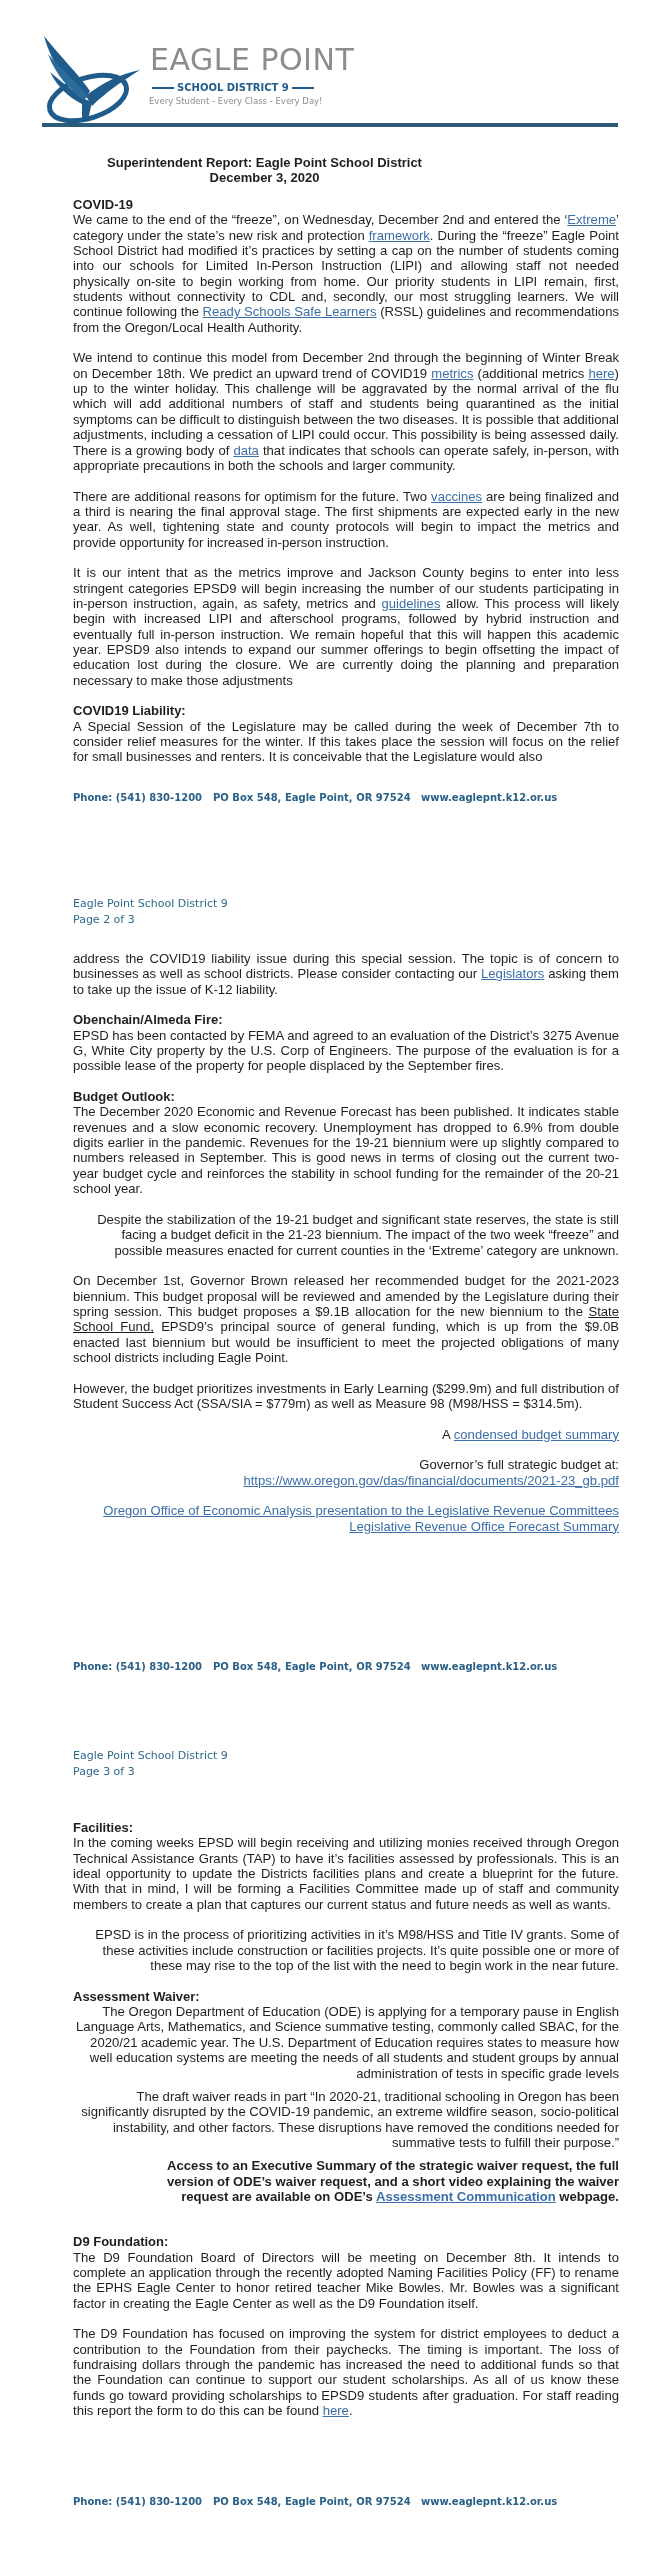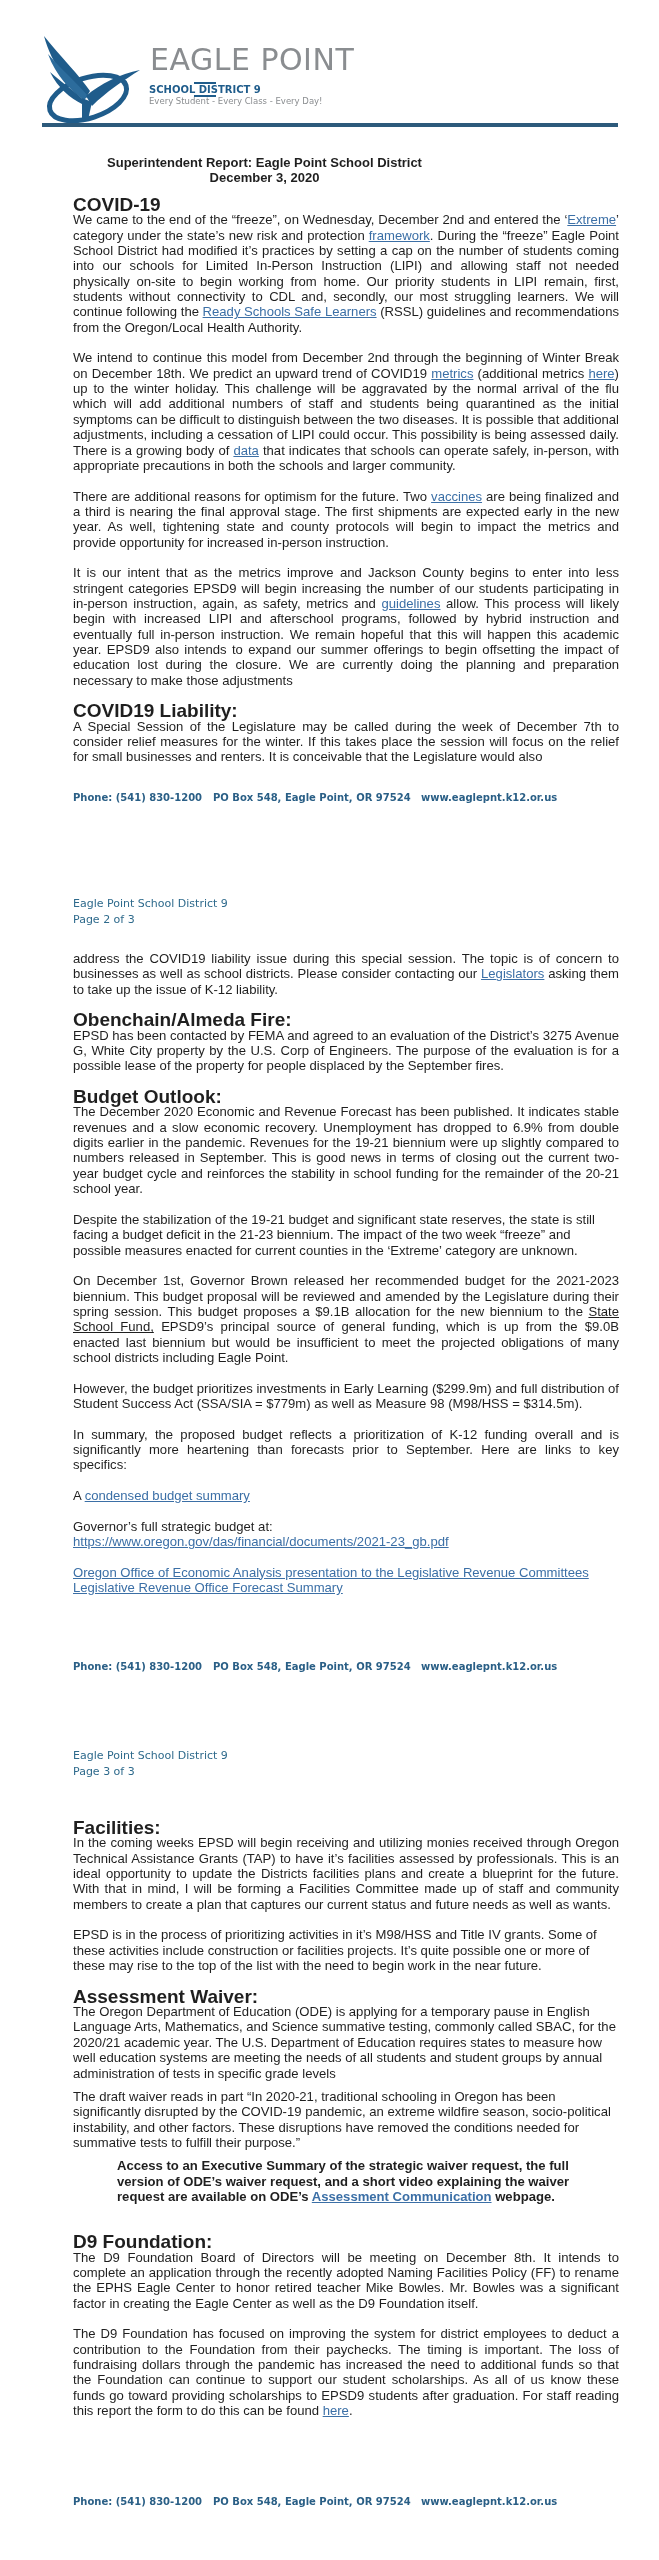--- a/index.html
+++ b/index.html
@@ -3,30 +3,30 @@
 <meta charset="utf-8">
 <style>
   html, body { margin: 0; padding: 0; background: #ffffff; }
   body { width: 659px; height: 2560px; position: relative; overflow: hidden;
          font-family: "Liberation Sans", sans-serif; color: #1f1f1f; }
   .abs { position: absolute; }
   .logo { left: 40px; top: 36px; width: 300px; height: 100px; }
   .logo-name { position: absolute; left: 110px; top: 6px; font-size: 30px; color: #8a8d90;
                letter-spacing: 0.5px; white-space: nowrap; font-family: "DejaVu Sans", sans-serif; font-weight: normal; }
   .logo-sub { position: absolute; left: 109px; top: 46px; font-size: 10px; font-weight: bold; color: #1f5c8b;
-              white-space: nowrap; display: flex; align-items: center; font-family: "DejaVu Sans", sans-serif; flex-direction: column; }
+              white-space: nowrap; display: flex; align-items: center; font-family: "DejaVu Sans", sans-serif; }
   .logo-sub .dash { display: inline-block; width: 22px; height: 2px; background: #1f5c8b; margin: 0 3px; }
   .logo-tag { position: absolute; left: 109px; top: 60px; font-size: 8.5px; color: #8a8d90; white-space: nowrap;
               font-family: "DejaVu Sans", sans-serif; }
   .rule { left: 42px; top: 123px; width: 576px; height: 4px; background: #2d5a7b; }
   .title { left: 0; width: 529px; text-align: center; font-weight: bold; font-size: 13px; line-height: 15px; }
   .content { left: 73px; width: 546px; font-size: 13.1px; line-height: 15.35px; }
   .content p { margin: 0 0 15.35px 0; text-align: justify; }
-  .content p.left { text-align: left; }
-  .content h3 { margin: 0; font-size: 19px; line-height: 15.35px; font-weight: bold; }
+  .content p.left { text-align: right; }
+  .content h3 { margin: 0; font-size: 13px; line-height: 15.35px; font-weight: bold; }
   a { color: #3b6fa6; text-decoration: underline; }
   .u { text-decoration: underline; }
   .footer { left: 73px; width: 546px; font-size: 10px; font-weight: bold; color: #2a5f86; white-space: nowrap;
             font-family: "DejaVu Sans", sans-serif; }
   .footer span { display: inline-block; }
   .footer .f1 { width: 140px; }
   .footer .f2 { width: 208px; }
   .page-head { left: 73px; font-size: 11px; line-height: 16px; color: #2e6a8c; font-family: "DejaVu Sans", sans-serif; }
 </style>
 </head>
@@ -88,21 +88,20 @@
   </p>
   <h3>Obenchain/Almeda Fire:</h3>
   <p>EPSD has been contacted by FEMA and agreed to an evaluation of the District’s 3275 Avenue G, White City property by the U.S. Corp of Engineers. The purpose of the evaluation is for a possible lease of the property for people displaced by the September fires.</p>
   <h3>Budget Outlook:</h3>
   <p>The December 2020 Economic and Revenue Forecast has been published. It indicates stable revenues and a slow economic recovery. Unemployment has dropped to 6.9% from double digits earlier in the pandemic. Revenues for the 19-21 biennium were up slightly compared to numbers released in September. This is good news in terms of closing out the current two-year budget cycle and reinforces the stability in school funding for the remainder of the 20-21 school year.</p>
   <p class="left">Despite the stabilization of the 19-21 budget and significant state reserves, the state is still facing a budget deficit in the 21-23 biennium. The impact of the two week “freeze” and possible measures enacted for current counties in the ‘Extreme’ category are unknown.</p>
   <p>
     <span>On December 1st, Governor Brown released her recommended budget for the 2021-2023 biennium. This budget proposal will be reviewed and amended by the Legislature during their spring session. This budget proposes a $9.1B allocation for the new biennium to the </span><span class="u">State School Fund,</span><span> EPSD9’s principal source of general funding, which is up from the $9.0B enacted last biennium but would be insufficient to meet the projected obligations of many school districts including Eagle Point.</span>
   </p>
   <p>However, the budget prioritizes investments in Early Learning ($299.9m) and full distribution of Student Success Act (SSA/SIA = $779m) as well as Measure 98 (M98/HSS = $314.5m).</p>
-  <p>In summary, the proposed budget reflects a prioritization of K-12 funding overall and is significantly more heartening than forecasts prior to September. Here are links to key specifics:</p>
   <p class="left">
     <span>A </span><a>condensed budget summary</a>
   </p>
   <p class="left">
     <span>Governor’s full strategic budget at:</span><br>
     <a>https://www.oregon.gov/das/financial/documents/2021-23_gb.pdf</a>
   </p>
   <p class="left">
     <a>Oregon Office of Economic Analysis presentation to the Legislative Revenue Committees</a><br>
     <a>Legislative Revenue Office Forecast Summary</a>

